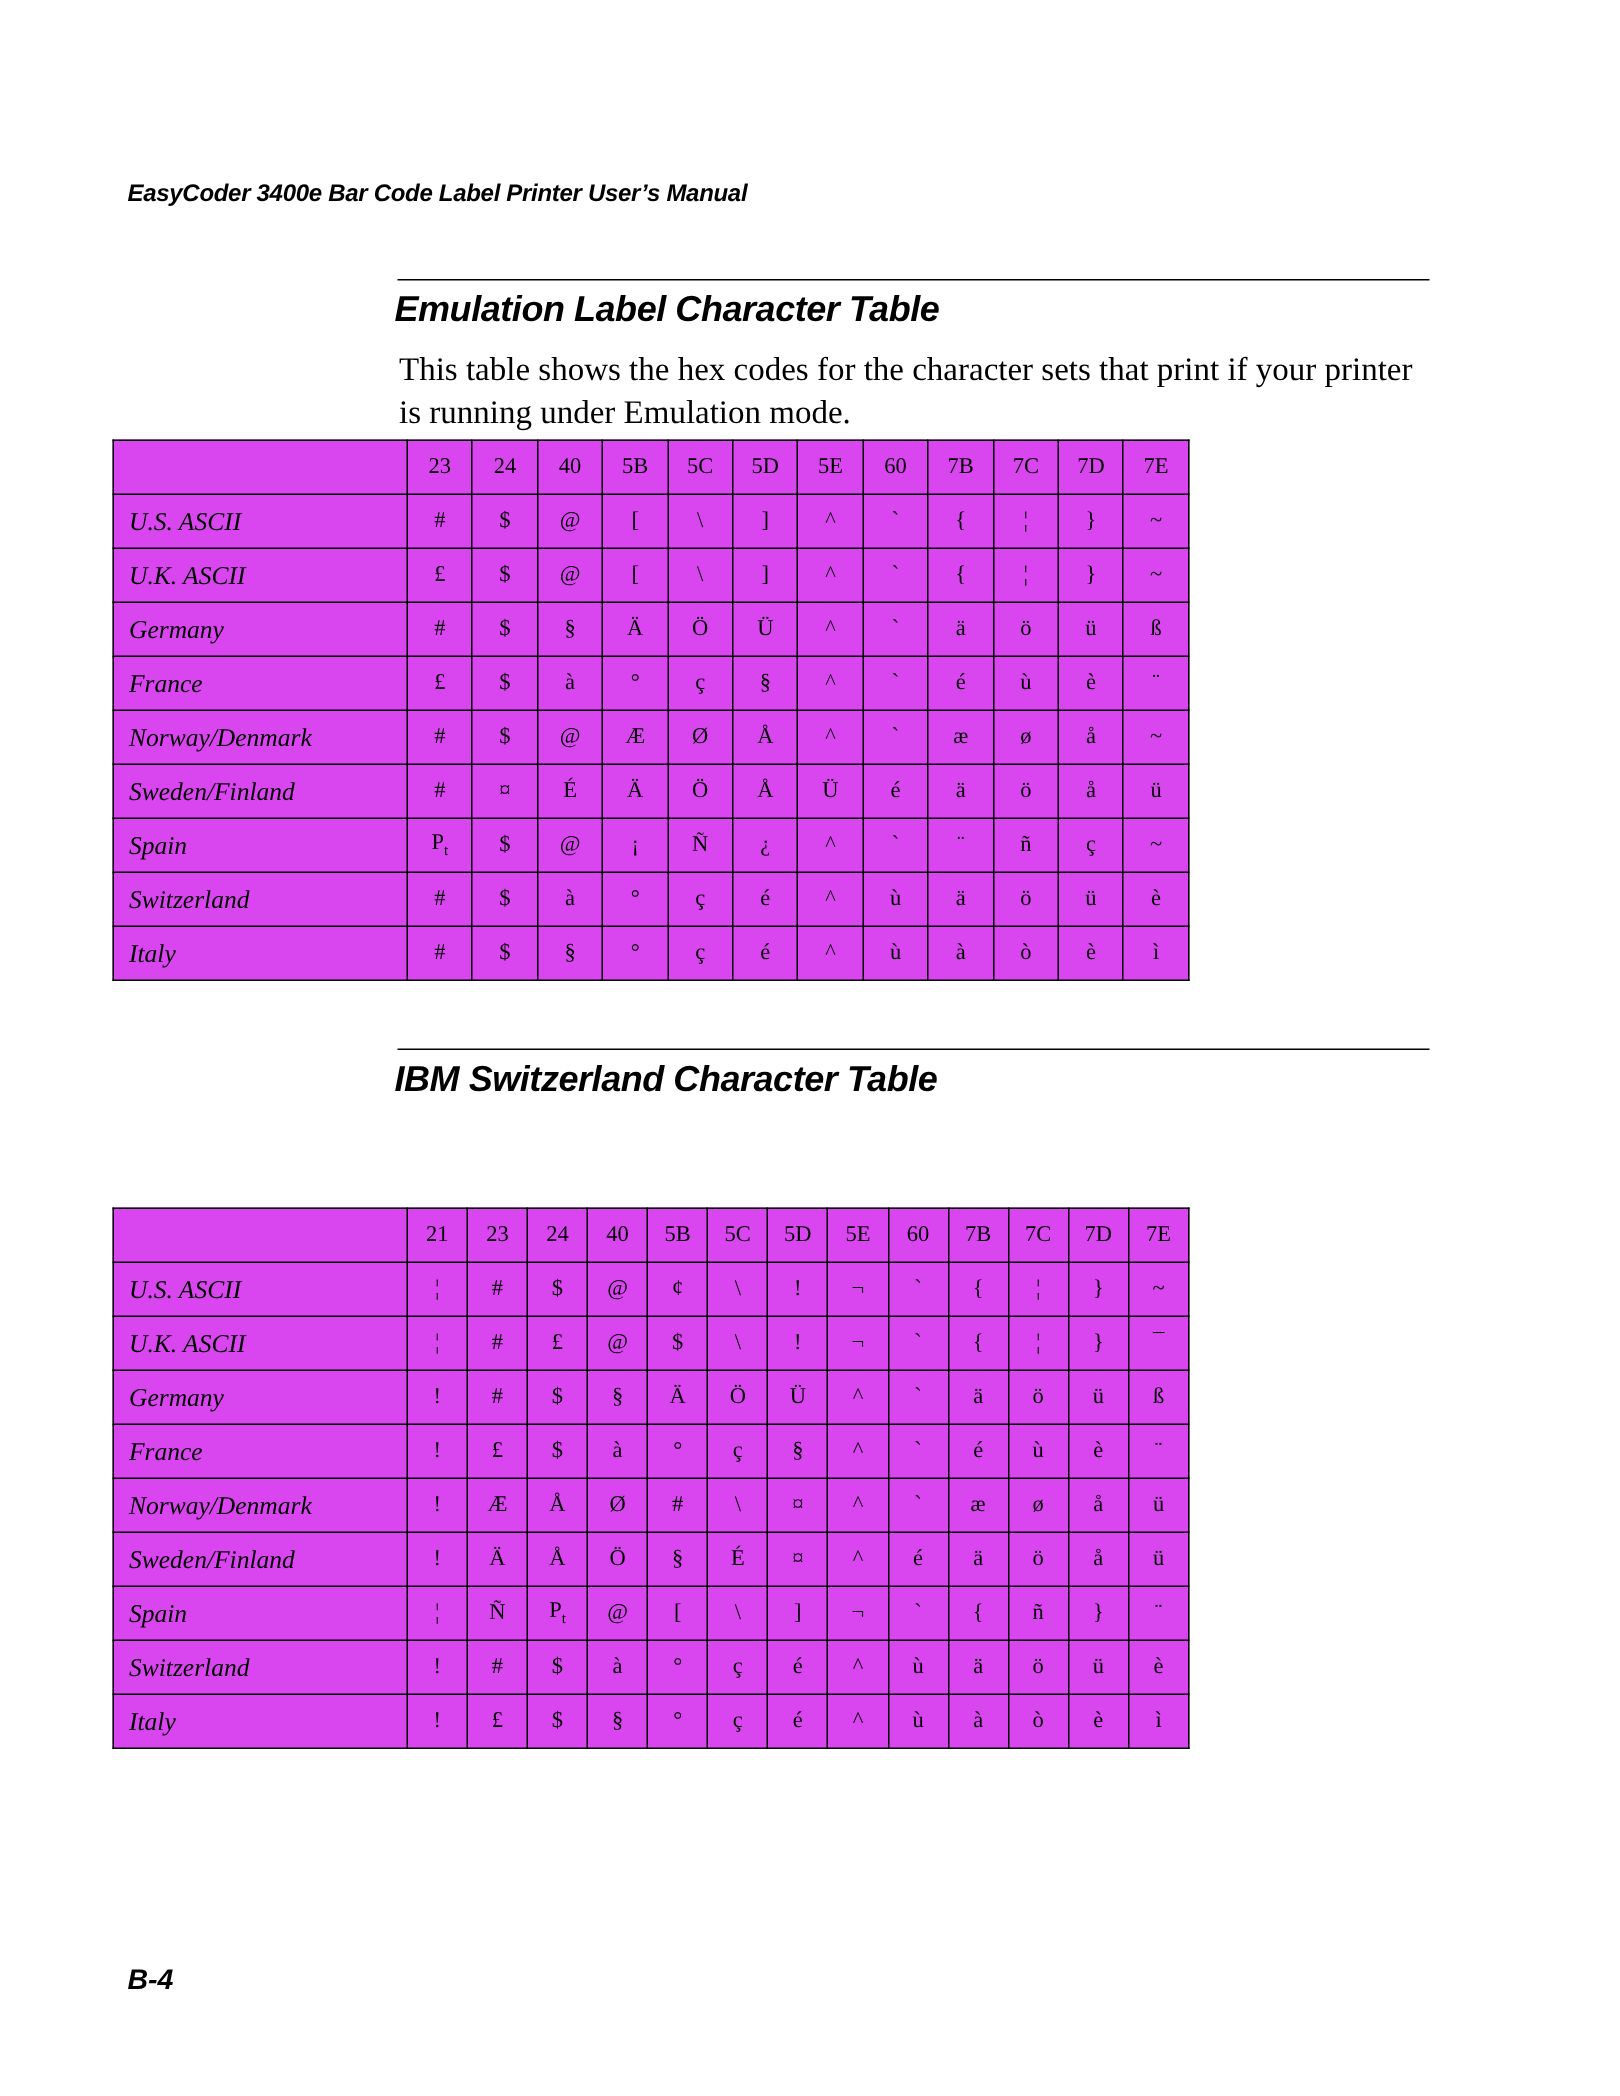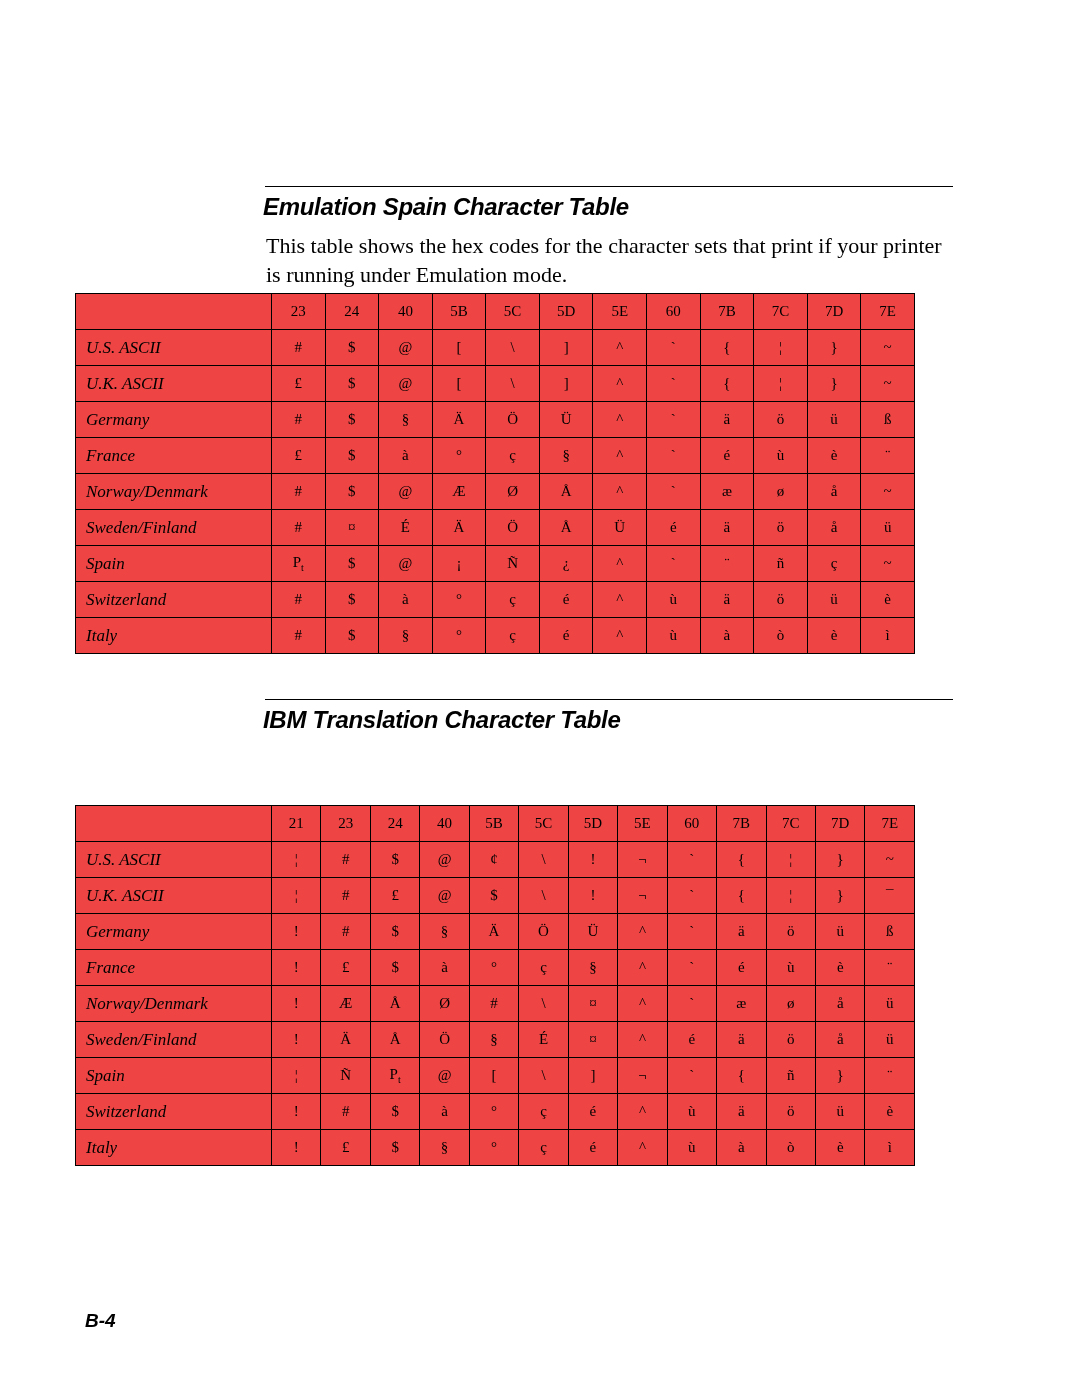--- a/index.html
+++ b/index.html
@@ -38,23 +38,23 @@
   }
   .title-1 { top:193px; }
   .title-2 { top:706px; }
   .section-desc {
     position:absolute; left:266px; width:695px;
     font-size:22px; line-height:1.32;
   }
   .desc-1 { top:231px; }
   .desc-2 { top:744px; }
   table.char-table {
-    position:absolute; left:75px; width:840px;
+    position:absolute; left:75px; width:718px;
     border-collapse:collapse; table-layout:fixed;
-    background:#ef4444;
+    background:#d946ef;
   }
   .table-1 { top:293px; }
   .table-2 { top:805px; }
   .char-table th, .char-table td {
     border:1px solid #000;
     text-align:center; vertical-align:middle;
     font-weight:normal;
     font-size:15px;
     height:36px;
     padding:0;
@@ -66,23 +66,24 @@
     font-size:17px;
     font-style:italic;
   }
   .char-table td sub { font-size:10px; }
 </style>
 </head>
 <body>
 
 <div class="page">
 
+  <div class="doc-header">EasyCoder 3400e Bar Code Label Printer User’s Manual</div>
 
   <div class="rule rule-1"></div>
-  <h2 class="section-title title-1">Emulation Spain Character Table</h2>
+  <h2 class="section-title title-1">Emulation Label Character Table</h2>
   <p class="section-desc desc-1">This table shows the hex codes for the character sets that print if your printer is running under Emulation mode.</p>
 
   <table class="char-table table-1">
     <thead>
       <tr>
           <th class="label-col"></th>
           <th>23</th>
           <th>24</th>
           <th>40</th>
           <th>5B</th>
@@ -229,21 +230,21 @@
           <td>ù</td>
           <td>à</td>
           <td>ò</td>
           <td>è</td>
           <td>ì</td>
         </tr>
       </tbody>
   </table>
 
   <div class="rule rule-2"></div>
-  <h2 class="section-title title-2">IBM Translation Character Table</h2>
+  <h2 class="section-title title-2">IBM Switzerland Character Table</h2>
 
   <table class="char-table table-2">
     <thead>
       <tr>
           <th class="label-col"></th>
           <th>21</th>
           <th>23</th>
           <th>24</th>
           <th>40</th>
           <th>5B</th>

